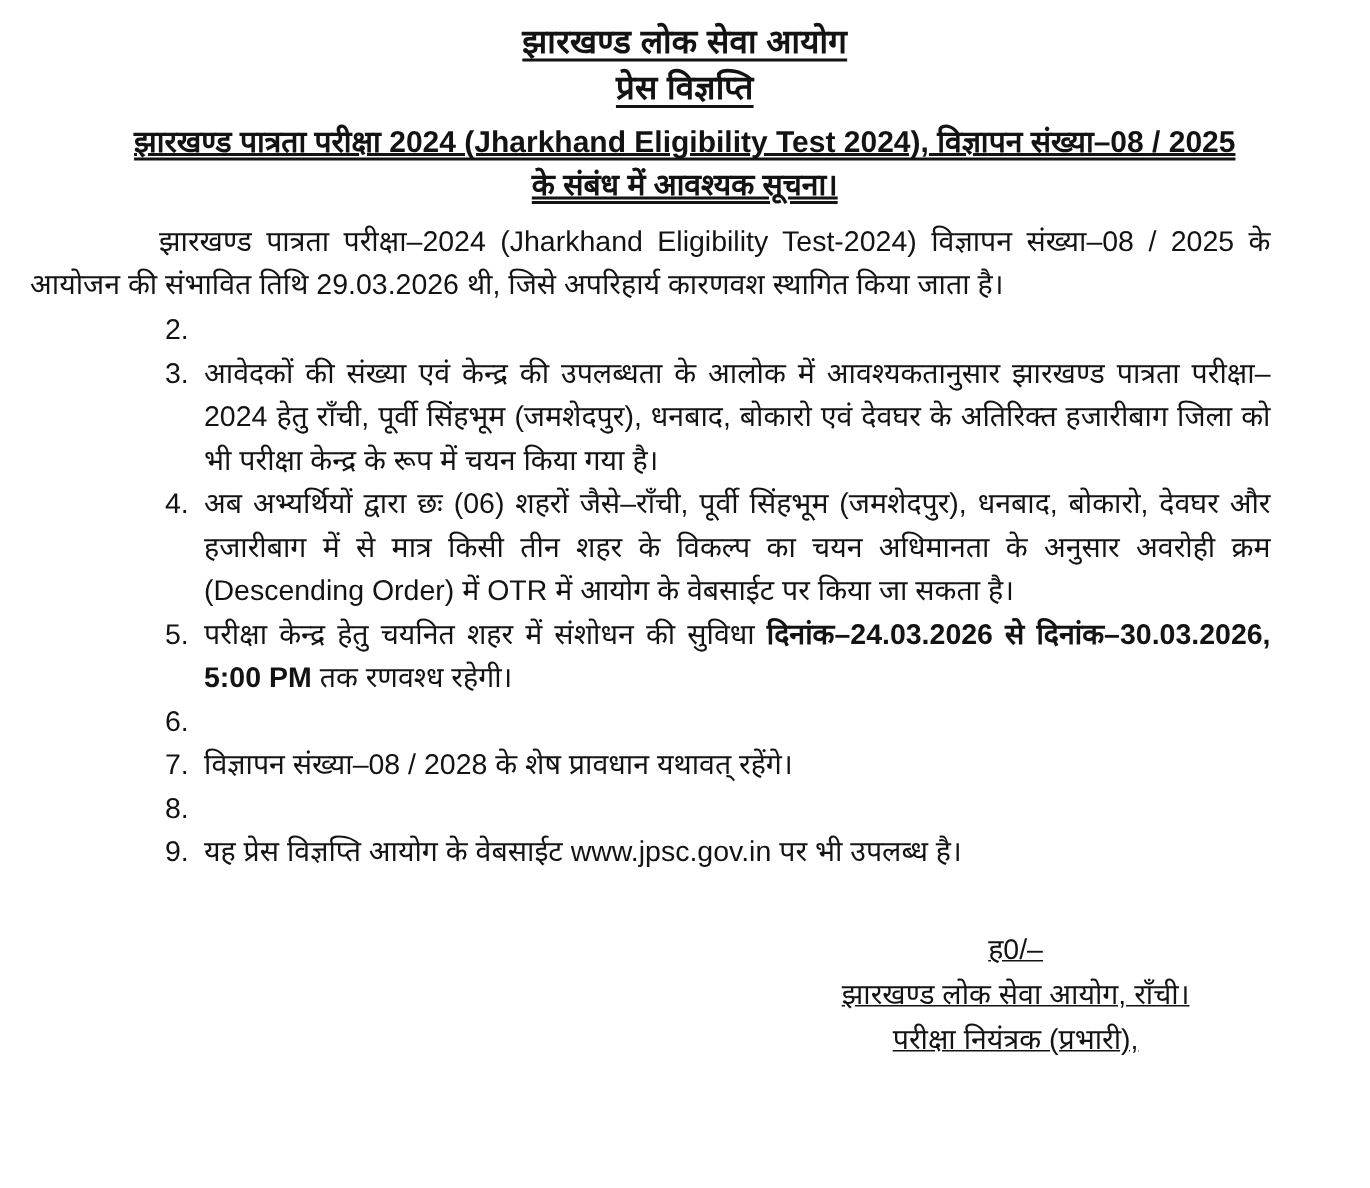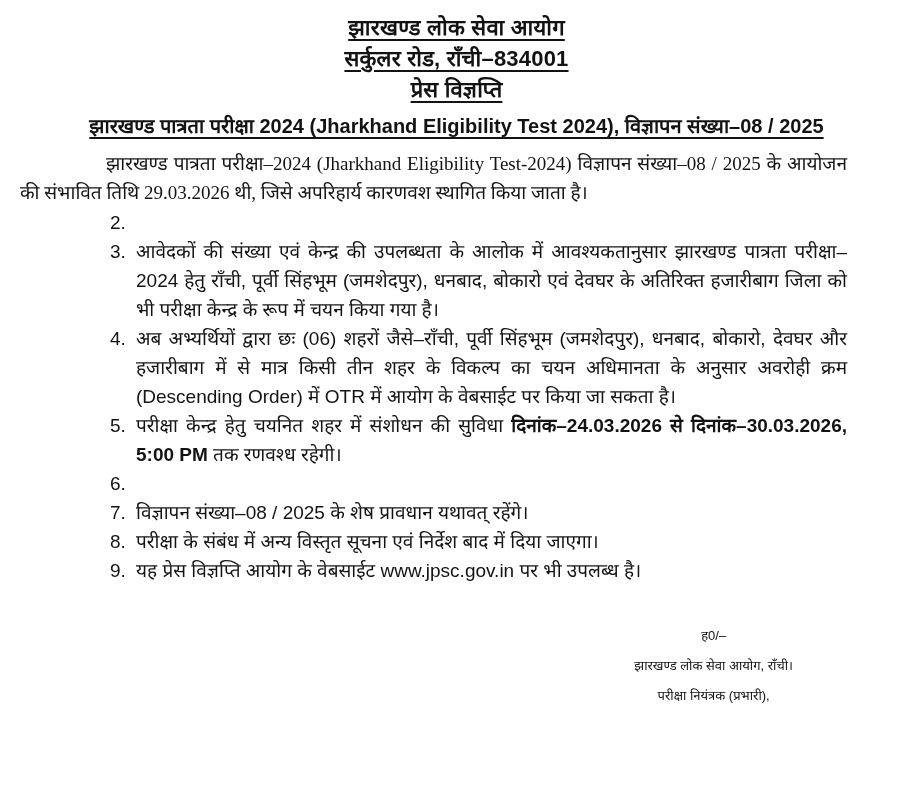--- a/index.html
+++ b/index.html
@@ -31,28 +31,28 @@
     font-size: 22px;
     line-height: 31px;
     letter-spacing: 0.2px;
   }
   .subject {
     text-align: center;
     font-weight: bold;
     font-size: 20px;
     line-height: 29px;
     margin-top: 7px;
+    text-decoration: underline;
   }
   .intro {
     font-size: 19px;
     line-height: 29px;
     text-align: justify;
     text-indent: 86px;
     margin: 8px 46px 0 0;
-    font-family: Liberation Serif, serif;
   }
   .notice-list {
     margin-top: 1px;
   }
   .item {
     display: flex;
     font-size: 19px;
     line-height: 29px;
   }
   .item .num {
@@ -67,37 +67,38 @@
   }
   .b {
     font-weight: bold;
   }
   .signature {
     margin-top: 36px;
     margin-left: auto;
     margin-right: 100px;
     width: max-content;
     text-align: center;
-    font-size: 13px;
+    font-size: 19px;
     line-height: 30px;
+    text-decoration: underline;
   }
 </style>
 </head>
 <body>
 
 <div class="page">
 
   <div class="doc-header">
     <div class="h-line"><span class="u">झारखण्ड लोक सेवा आयोग</span></div>
-    <div class="h-line"><span class="u">सर्कुलर रोड, राँची–834001</span></div>
     <div class="h-line"><span class="u">प्रेस विज्ञप्ति</span></div>
   </div>
 
   <div class="subject">
     <div><span class="u">झारखण्ड पात्रता परीक्षा 2024 (Jharkhand Eligibility Test 2024), विज्ञापन संख्या–08 / 2025</span></div>
+    <div><span class="u">के संबंध में आवश्यक सूचना।</span></div>
   </div>
 
   <p class="intro">झारखण्ड पात्रता परीक्षा–2024 (Jharkhand Eligibility Test-2024) विज्ञापन संख्या–08 / 2025 के आयोजन की संभावित तिथि 29.03.2026 थी, जिसे अपरिहार्य कारणवश स्थागित किया जाता है।</p>
 
   <div class="notice-list">
       <div class="item">
         <span class="num">2.</span>
       </div>
       <div class="item">
         <span class="num">3.</span>
@@ -109,25 +110,24 @@
       </div>
       <div class="item">
         <span class="num">5.</span>
         <span class="txt"><span>परीक्षा केन्द्र हेतु चयनित शहर में संशोधन की सुविधा </span><span class="b">दिनांक–24.03.2026 से दिनांक–30.03.2026, 5:00 PM</span><span> तक रणवश्ध रहेगी।</span></span>
       </div>
       <div class="item">
         <span class="num">6.</span>
       </div>
       <div class="item">
         <span class="num">7.</span>
-        <span class="txt"><span>विज्ञापन संख्या–08 / 2025 के शेष प्रावधान यथावत् रहेंगे।</span></span>
+        <span class="txt"><span>विज्ञापन संख्या–08 / 2028 के शेष प्रावधान यथावत् रहेंगे।</span></span>
       </div>
       <div class="item">
         <span class="num">8.</span>
-        <span class="txt"><span>परीक्षा के संबंध में अन्य विस्तृत सूचना एवं निर्देश बाद में दिया जाएगा।</span></span>
       </div>
       <div class="item">
         <span class="num">9.</span>
         <span class="txt"><span>यह प्रेस विज्ञप्ति आयोग के वेबसाईट www.jpsc.gov.in पर भी उपलब्ध है।</span></span>
       </div>
     </div>
 
   <div class="signature">
     <div>ह0/–</div>
     <div>झारखण्ड लोक सेवा आयोग, राँची।</div>

